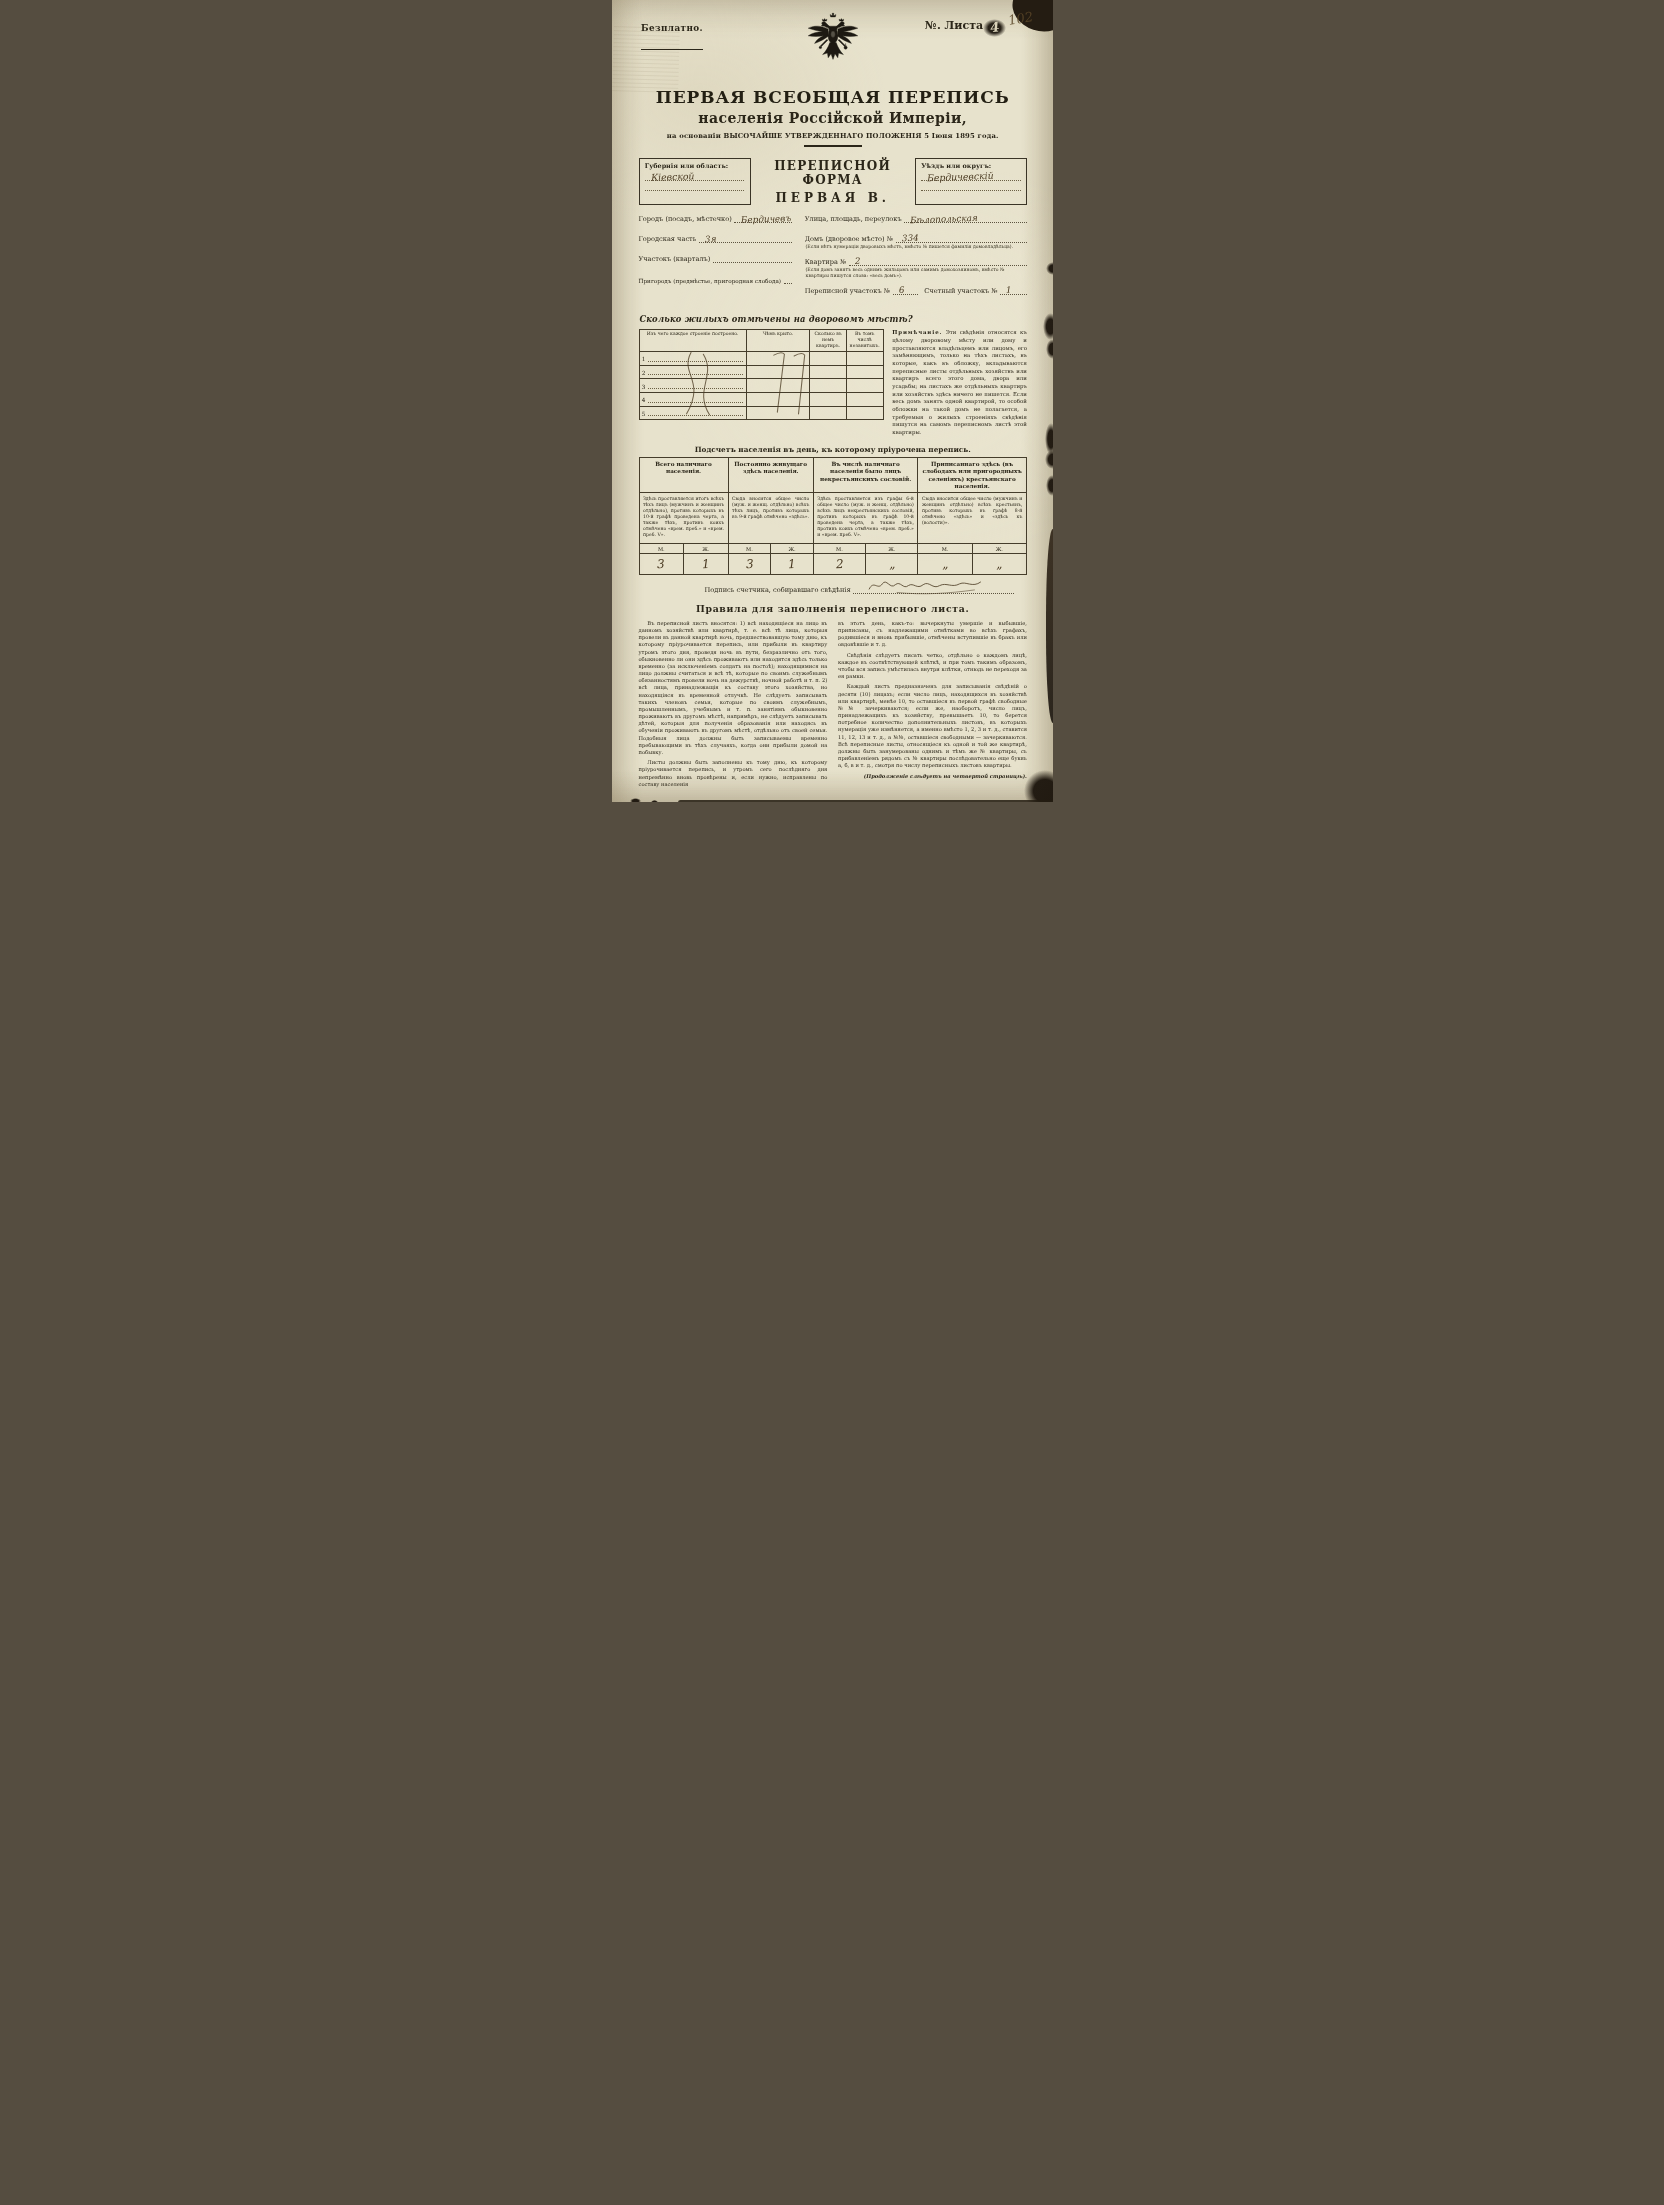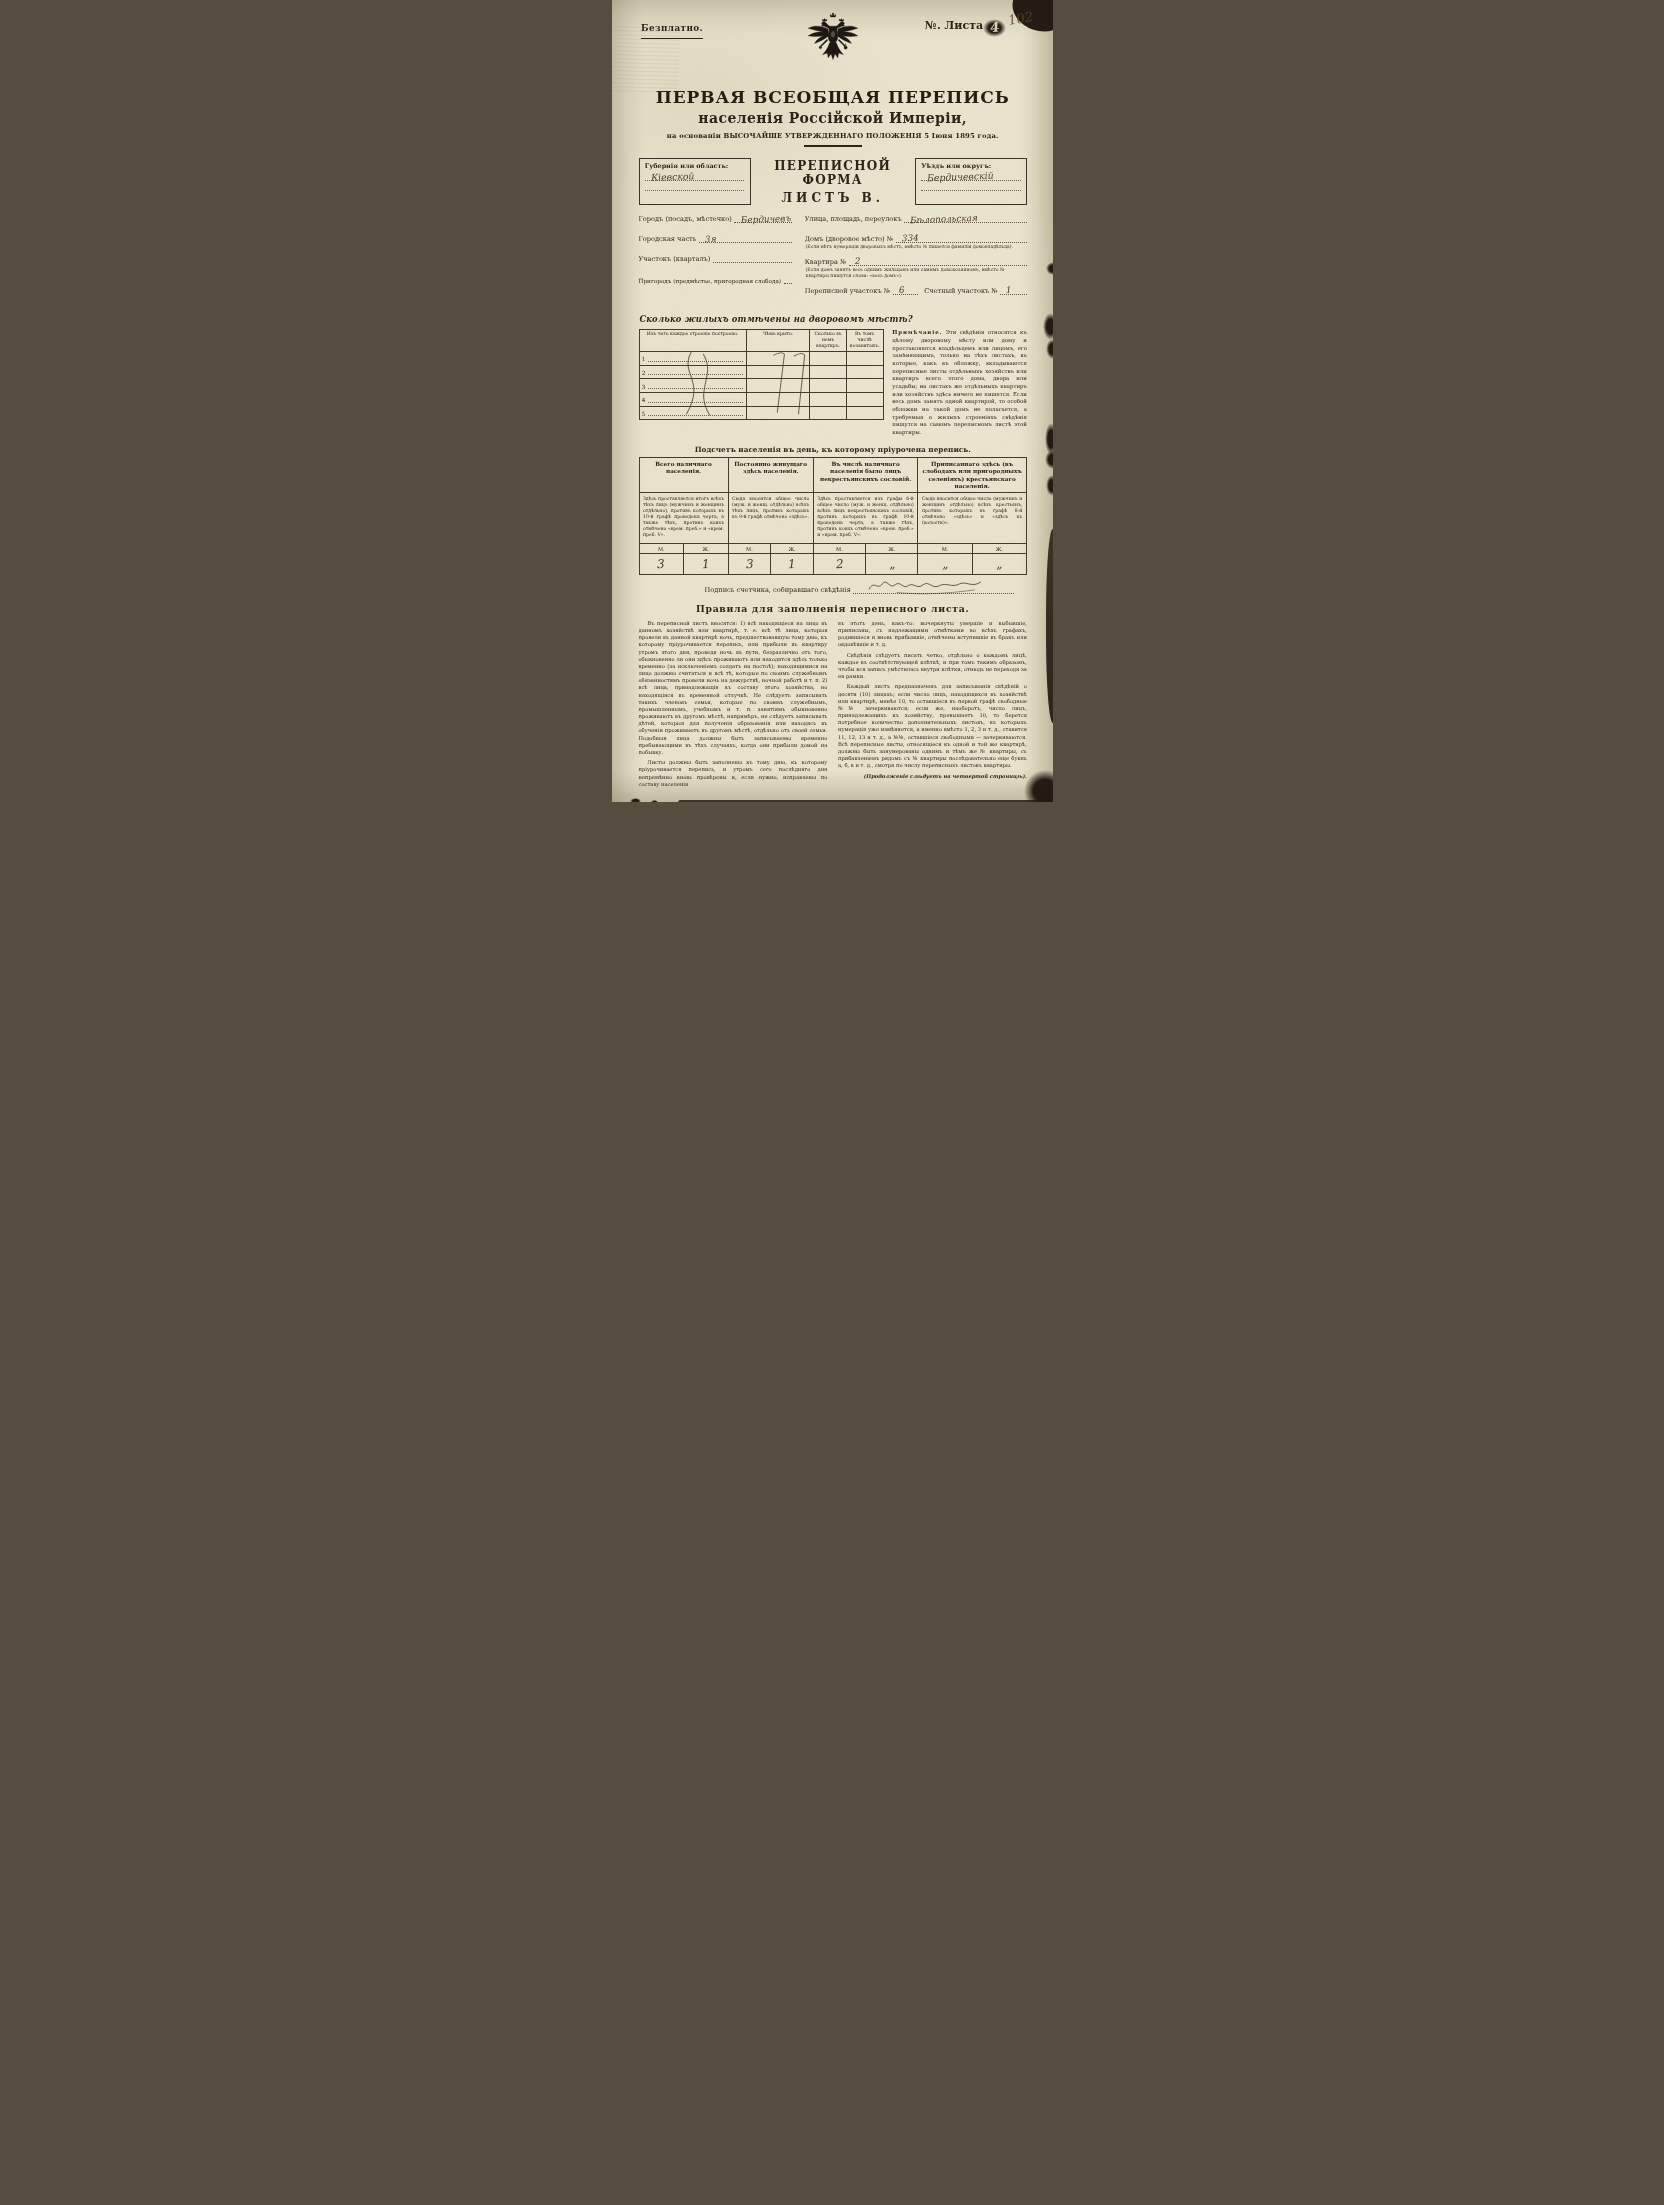--- a/index.html
+++ b/index.html
@@ -9,21 +9,21 @@
       radial-gradient(ellipse 309px 221px at 20% 12%, rgba(216,208,182,.55), rgba(0,0,0,0) 60%),
       radial-gradient(ellipse 397px 309px at 70% 45%, rgba(238,233,213,.45), rgba(0,0,0,0) 65%),
       linear-gradient(90deg, rgba(118,100,62,.16), rgba(0,0,0,0) 7%, rgba(0,0,0,0) 93%, rgba(118,100,62,.20)),
       linear-gradient(180deg, rgba(110,92,56,.12), rgba(0,0,0,0) 5%, rgba(0,0,0,0) 96%, rgba(110,92,56,.18)),
       #e7e2cc;
     box-shadow:inset 0 0 31px rgba(90,72,42,.28);
     padding:10.6px 25.6px 11.5px 27px;}
   .hw{font-family:"DejaVu Serif",serif;font-style:italic;color:#4a3a22;display:inline-block;}
   
   .top{position:relative;height:70px;}
-  .free-label{position:absolute;left:2.6px;top:12.3px;font-size:8.8px;font-weight:bold;letter-spacing:0.4px;border-bottom:0.9px solid #2b2619;padding-bottom:5px;}
+  .free-label{position:absolute;left:2.6px;top:12.3px;font-size:8.8px;font-weight:bold;letter-spacing:0.4px;border-bottom:0.9px solid #2b2619;padding-bottom:16px;}
   .eagle{position:absolute;left:50%;transform:translateX(-50%);top:0;}
   .sheet-no{position:absolute;right:20px;top:8px;font-size:11px;font-weight:bold;white-space:nowrap;}
   .blot-wrap{position:relative;display:inline-block;width:22px;height:16px;vertical-align:-3.5px;margin-left:1.8px;}
   .ink-blot{position:absolute;left:-1.8px;top:-0.9px;width:23px;height:17.6px;border-radius:50%;
     background:radial-gradient(closest-side,rgba(24,18,10,.92) 55%,rgba(24,18,10,0));}
   .sheetval{position:relative;z-index:1;font-size:13.2px;color:#d9d2b8;transform:rotate(-6deg);padding-left:5.3px;}
   .corner-num{position:absolute;right:-6.2px;top:0.9px;font-size:13.2px;color:#5a4628;transform:rotate(-10deg);opacity:.85;z-index:5;}
   
   .title{text-align:center;font-size:17px;font-weight:bold;letter-spacing:0.9px;margin:6.2px 0 1.8px;color:#231f13;}
   .subtitle{text-align:center;font-size:14px;font-weight:bold;margin:3.5px 0 5.3px;letter-spacing:0.4px;}
@@ -145,21 +145,21 @@
   <div class="form-head">
     <div class="fh-box">
       <div class="lbl">Губернія или область:</div>
       <div class="dotline">
         <span class="hw">Кіевской</span>
       </div>
       <div class="dotline"></div>
     </div>
     <div class="fh-center">
       <div class="l1">ПЕРЕПИСНОЙ ФОРМА</div>
-      <div class="l2">ЛИСТЪ В.</div>
+      <div class="l2">ПЕРВАЯ В.</div>
     </div>
     <div class="fh-box">
       <div class="lbl">Уѣздъ или округъ:</div>
       <div class="dotline">
         <span class="hw">Бердичевскій</span>
       </div>
       <div class="dotline"></div>
     </div>
   </div>
 

